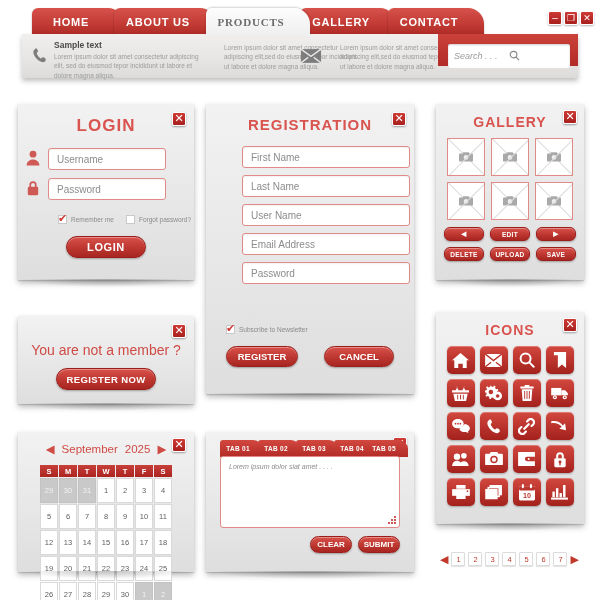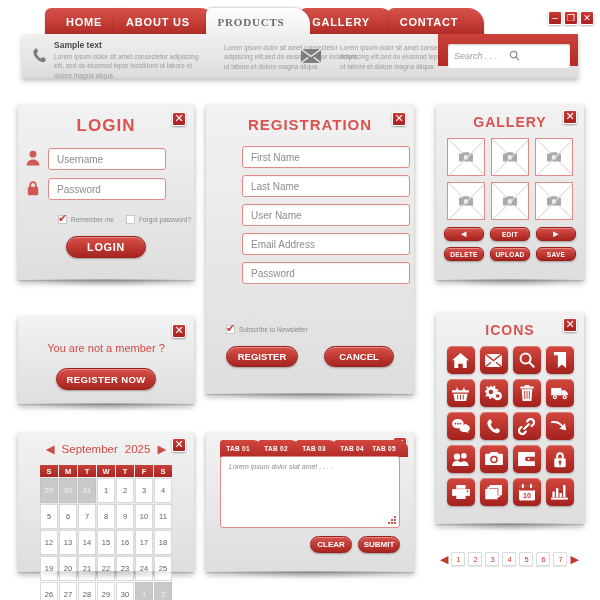--- a/index.html
+++ b/index.html
@@ -192,21 +192,21 @@
 
   <div id="header">
 
     <div class="winbtns">
       <div class="winbtn">−</div>
       <div class="winbtn">❐</div>
       <div class="winbtn">✕</div>
     </div>
 
     <div class="navtabs">
-      <div class="tab" style="left:13px;   width:92px;">HOME</div>
+      <div class="tab" style="left:0px;   width:92px;">HOME</div>
       <div class="tab" style="left:82px;  width:102px;">ABOUT US</div>
       <div class="tab active" style="left:174px; width:104px;font-family:Liberation Serif, serif;">PRODUCTS</div>
       <div class="tab" style="left:268px; width:96px;">GALLERY</div>
       <div class="tab" style="left:356px; width:96px;">CONTACT</div>
     </div>
 
     <div class="infobar">
 
       <span class="gicon" style="left:10px; top:13px;">
         <svg width="15" height="17" viewBox="0 0 16 18" fill="#7d7d7d">
@@ -283,21 +283,21 @@
       <span style="width:4px;"></span>
       <span class="chk"></span>
       <span>Forgot password?</span>
     </div>
 
     <div class="rbtn" style="left:48px; top:132px; width:80px; height:22px; position:absolute; font-size:11px; letter-spacing:.6px;">LOGIN</div>
   </div>
 
   <div class="panel" id="notmember">
     <div class="closebtn" style="right:8px; top:8px;">✕</div>
-    <div style="text-align:center; margin-top:26px; font-size:11px; color:#cf4b46;">You are not a member ?</div>
+    <div style="text-align:center; margin-top:26px; font-size:14px; color:#cf4b46;">You are not a member ?</div>
     <div class="rbtn" style="left:38px; top:52px; width:100px; height:22px; position:absolute; font-size:9.5px; letter-spacing:.4px;">REGISTER NOW</div>
   </div>
 
   <div class="panel" id="calendar">
     <div class="closebtn" style="right:8px; top:6px;">✕</div>
     <div class="calhead">
       <span class="arw">◀</span>
       <span>September</span>
       <span>2025</span>
       <span class="arw">▶</span>

